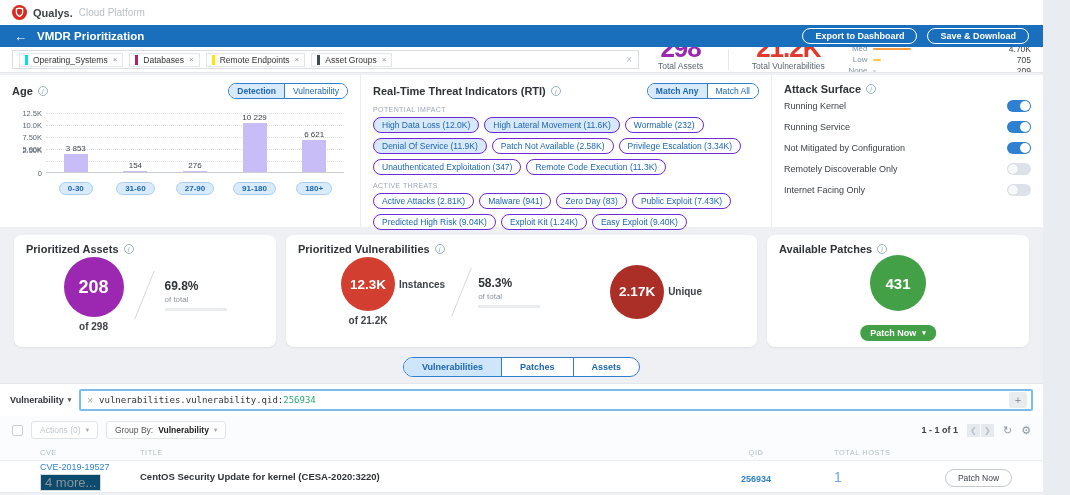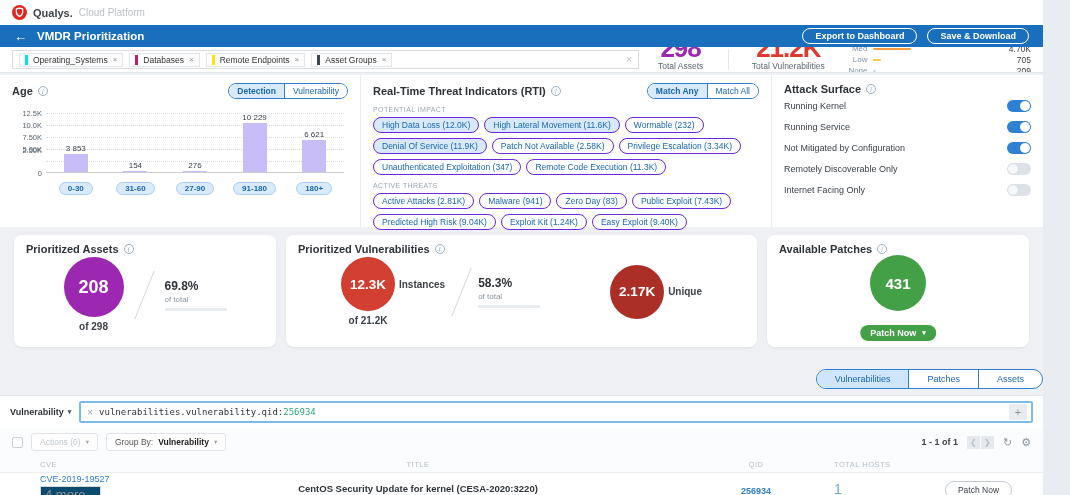--- a/index.html
+++ b/index.html
@@ -102,21 +102,21 @@
   .pctlabel { font-size:8px; color:#8a949c; }
   .track { width:62px; height:3px; background:#e9ecef; margin-top:2px; }
   .fill { height:3px; }
   .fill.purple { width:70%; background:#9c27b0; }
   .fill.red { width:58%; background:#e03a2f; }
   .sidelabel { font-size:10px; font-weight:bold; color:#3c4248; margin-left:-6px; align-self:center; margin-bottom:14px; }
   .patchbtn { position:absolute; bottom:6px; left:50%; transform:translateX(-50%); background:#43a047; color:#fff; border:none; border-radius:10px; font-size:9px; font-weight:bold; padding:3px 10px; display:flex; align-items:center; gap:6px; cursor:pointer; }
   .patchbtn .caret { font-size:7px; }
 
   
-  .tabsrow { display:flex; justify-content:flex-end; padding:22px 0 6px; }
+  .tabsrow { display:flex; justify-content:center; padding:10px 0 6px;font-weight:bold; }
   .tabs { display:flex; border:1px solid #2f7fd1; border-radius:12px; overflow:hidden; background:#fff; }
   .tabs span { font-size:9px; color:#1b66b1; padding:4px 18px; cursor:pointer; }
   .tabs span.on { background:#cfe5f9; }
   .tabs span + span { border-left:1px solid #2f7fd1; }
 
   
   .searchrow { background:#fff; border-top:1px solid #e5e8ea; display:flex; align-items:center; padding:5px 10px; }
   .scope { display:flex; align-items:center; gap:4px; font-size:9px; font-weight:bold; color:#2e3338; cursor:pointer; white-space:nowrap; }
   .scope .caret { font-size:7px; color:#555; }
   .searchbox { flex:1; margin-left:8px; border:2px solid #7bbcec; border-radius:2px; height:22px; display:flex; align-items:center; padding:0 4px 0 6px; background:#fff; }
@@ -138,21 +138,21 @@
   .pgicons { display:flex; gap:1px; }
   .pgicons span { width:13px; height:13px; background:#e6eaee; color:#b6c0c8; font-size:8px; display:flex; align-items:center; justify-content:center; cursor:pointer; }
   .ticon { color:#8a97a0; font-size:11px; cursor:pointer; line-height:1; }
 
   
   .thead { display:flex; padding:4px 12px 3px; border-bottom:1px solid #eceff1; background:#fbfcfd; }
   .thead span { font-size:7.5px; color:#b4c0ca; letter-spacing:.5px; }
   .trow { display:flex; align-items:center; background:#fff; padding:4px 12px; border-bottom:1px solid #e8ecef; height:32px; }
   .col-gutter { width:28px; }
   .col-cve { width:100px; }
-  .col-title { flex:1;text-align:center; }
+  .col-title { flex:1; }
   .col-qid { width:120px; text-align:center; }
   .col-hosts { width:110px; text-align:left; padding-left:18px; }
   .col-action { width:105px; text-align:center; }
   .cvelink { color:#2f7fd1; font-size:9px; cursor:pointer; display:block; }
   .morechip { display:inline-block; border:1px solid #d4d9dd; background:#0c4a6e; color:#8a949c; font-size:13px; padding:0 4px; margin-top:2px; cursor:pointer; }
   .rowtitle { font-size:9.5px; font-weight:bold; color:#2e3338; }
   .qidlink { color:#2f7fd1; font-size:9px; font-weight:bold; cursor:pointer; }
   .hostnum { color:#6fa8dc; font-size:14px; }
   .rowbtn { border:1px solid #c3cad0; border-radius:11px; background:#fff; color:#3c4248; font-size:8.5px; padding:3px 12px; cursor:pointer; }
 </style>

